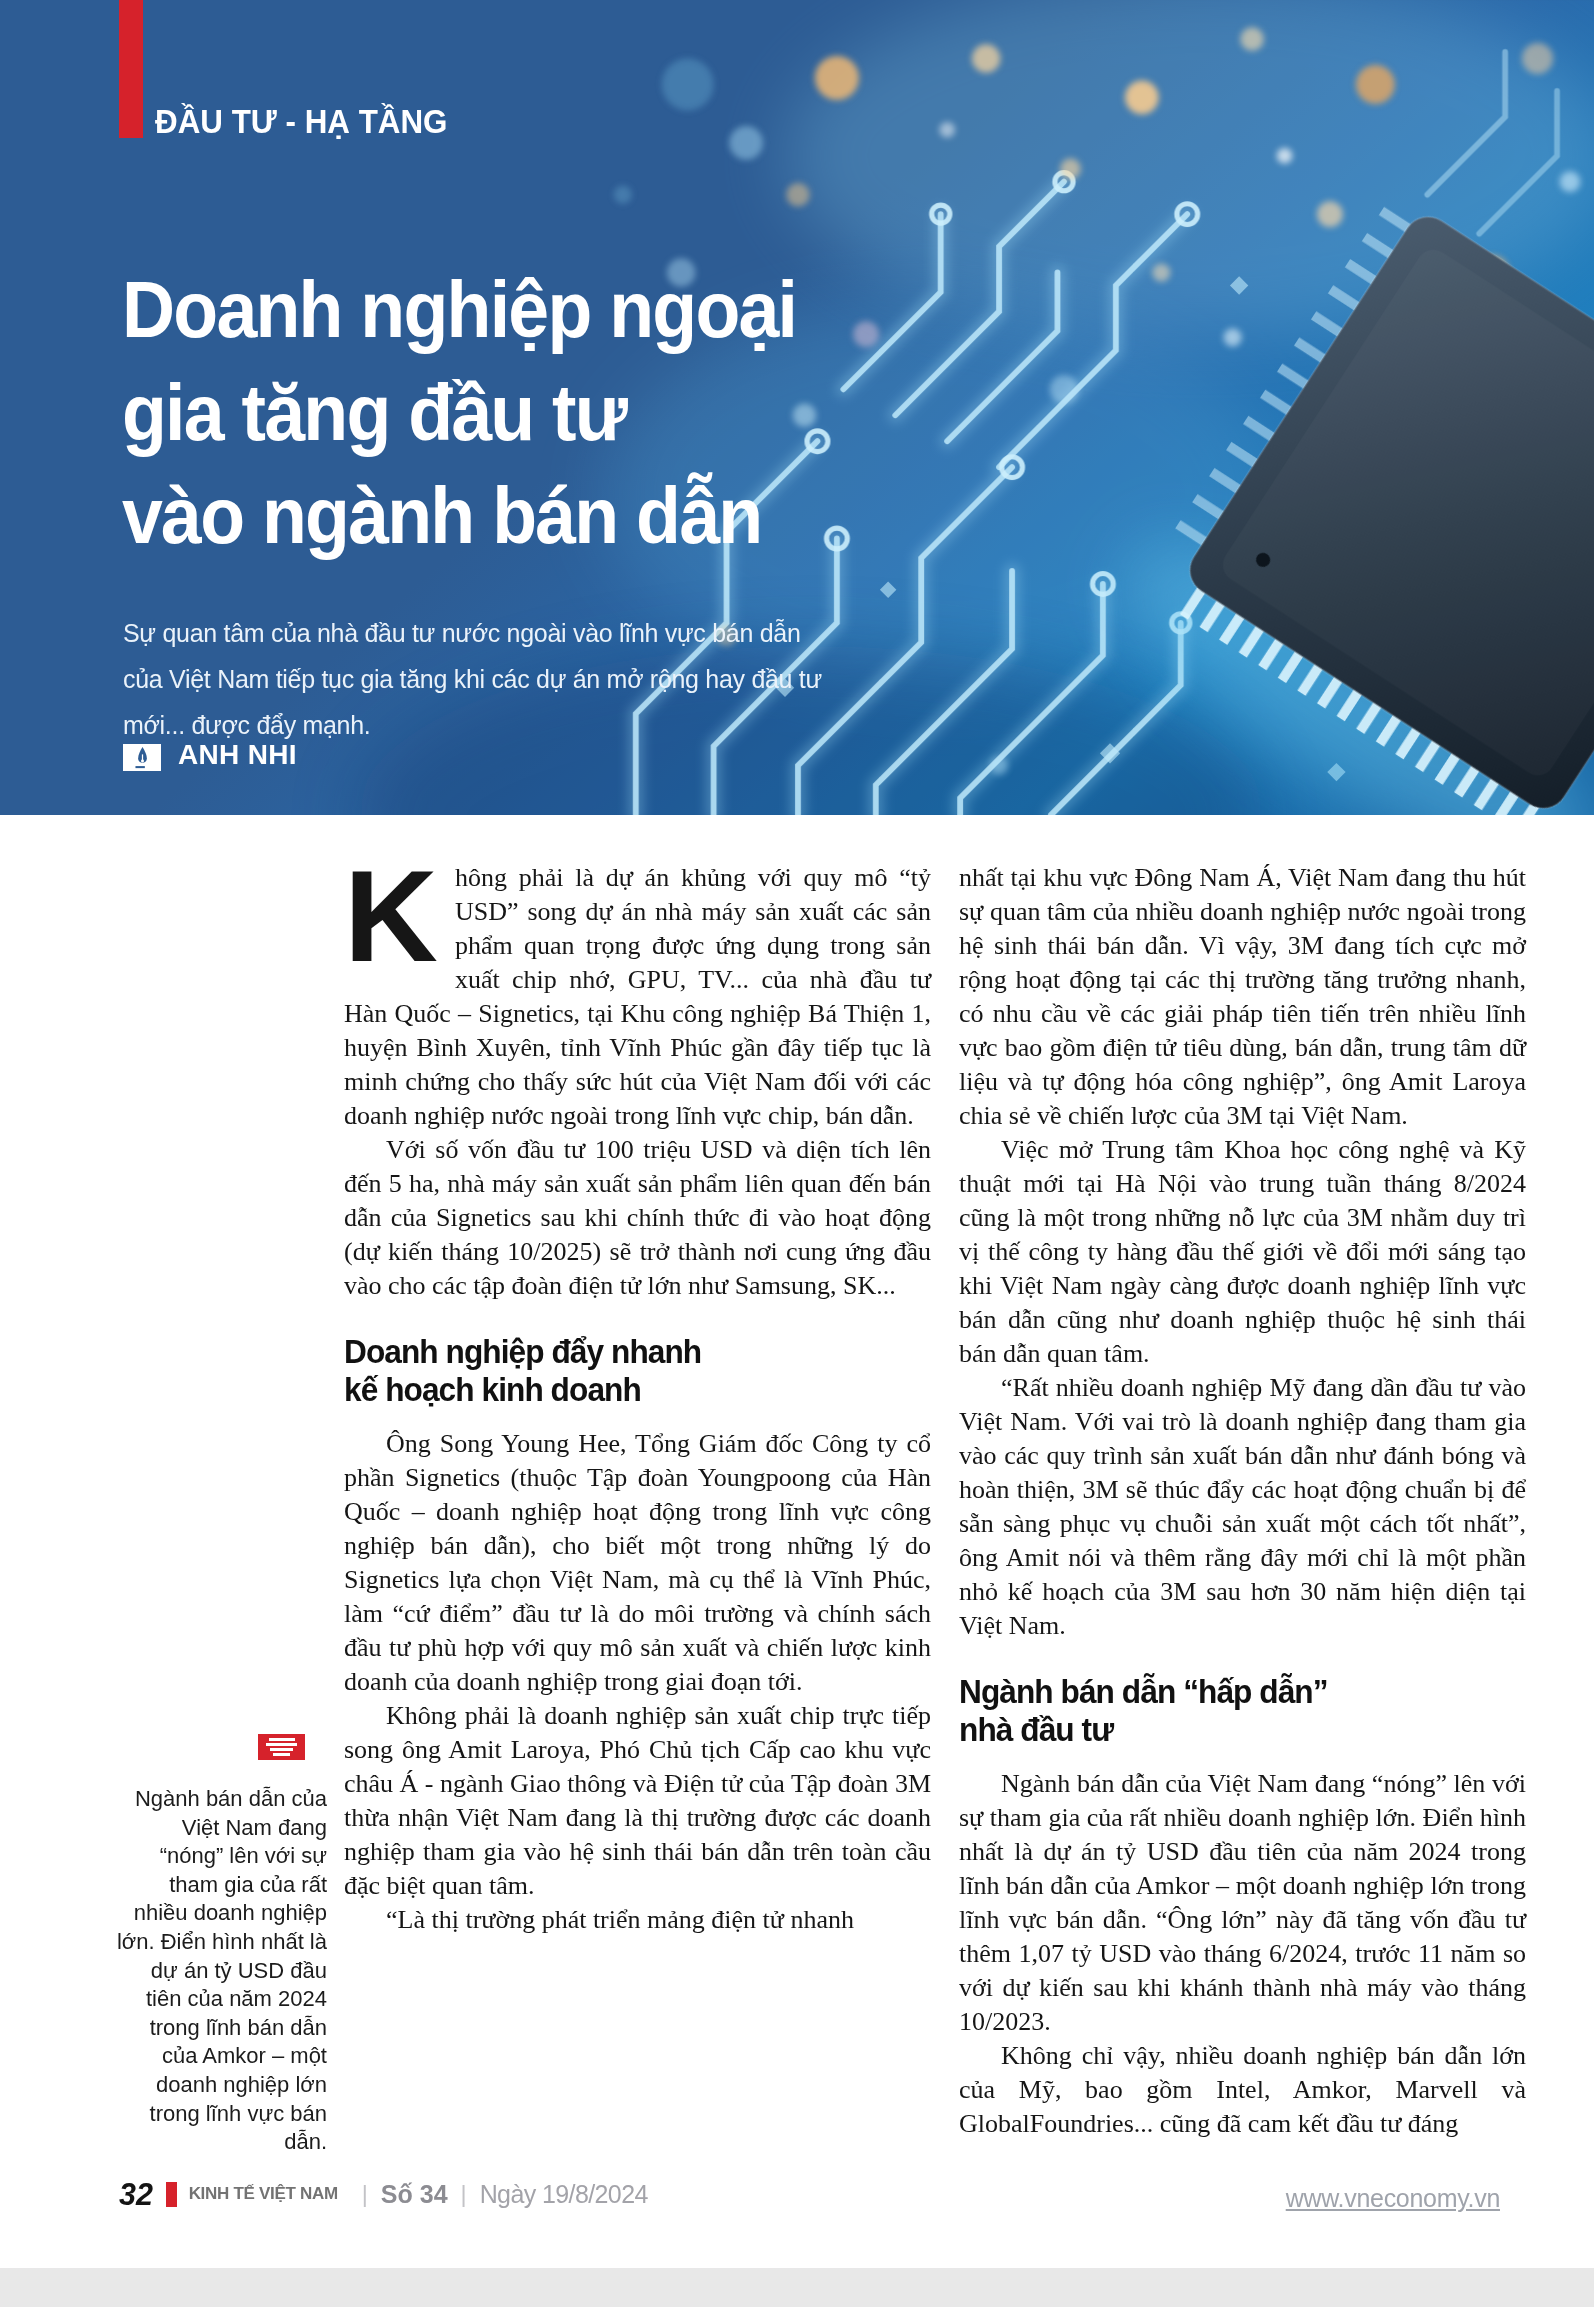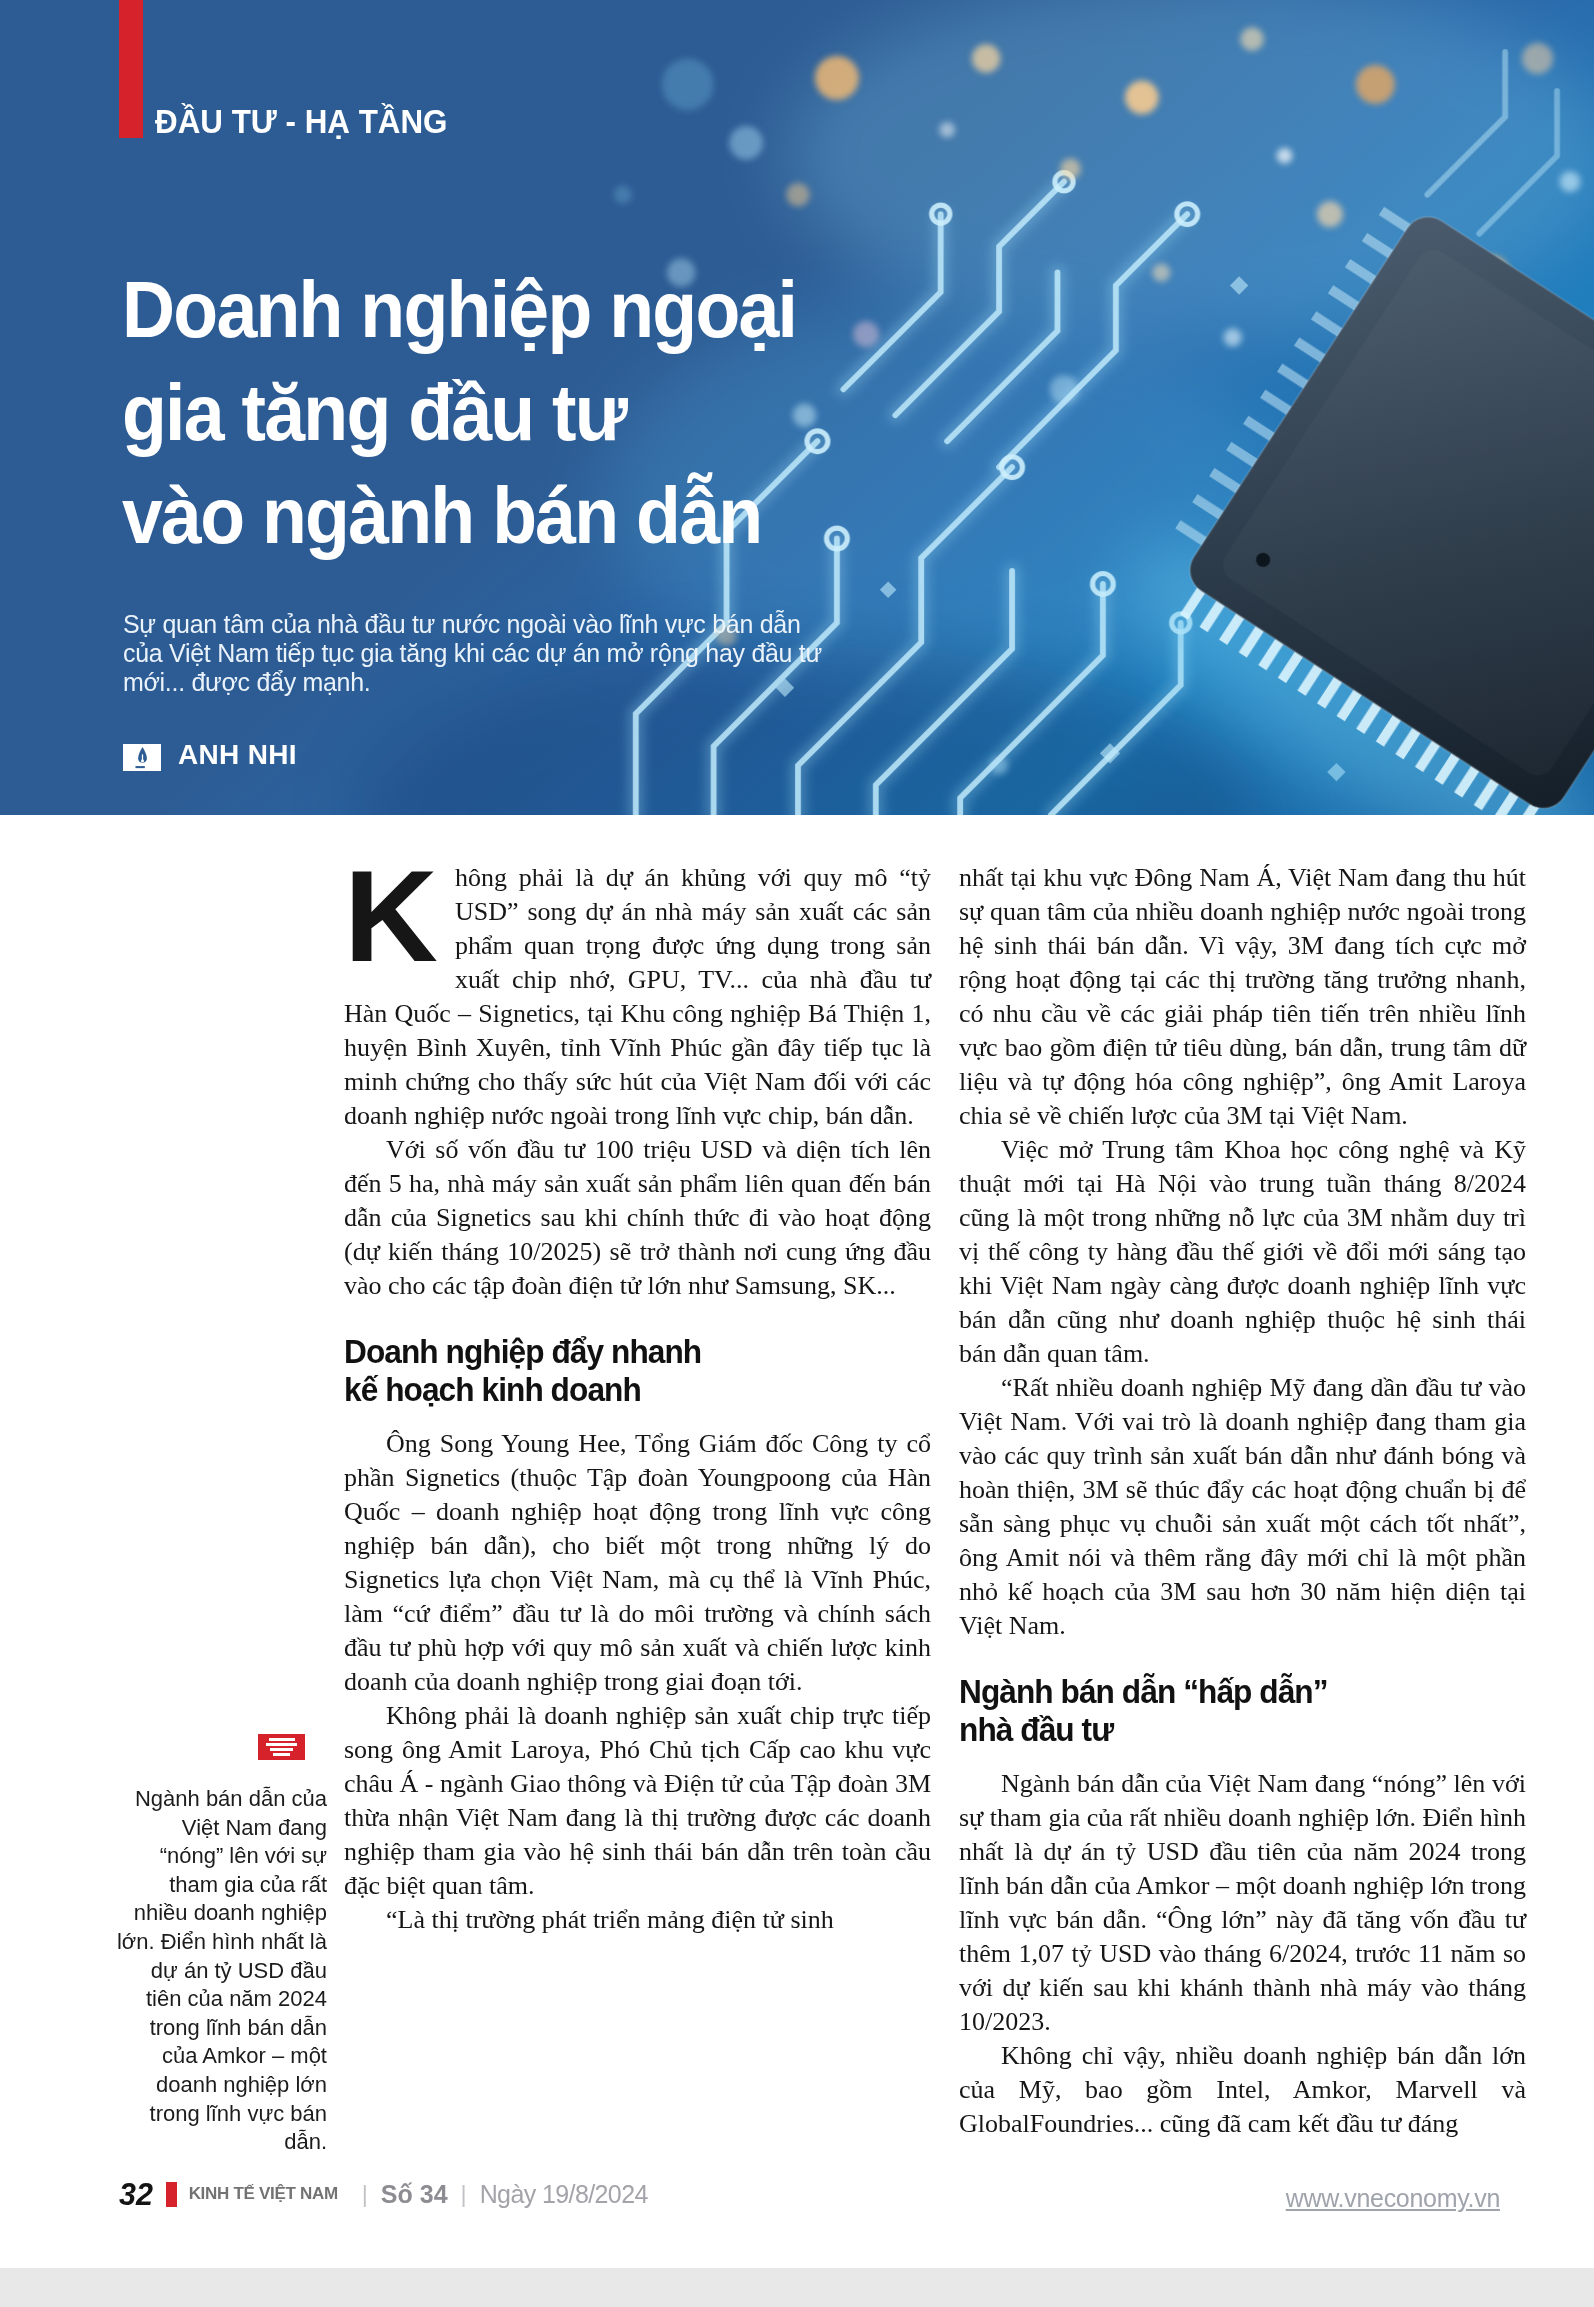--- a/index.html
+++ b/index.html
@@ -13,21 +13,21 @@
   .kicker{position:absolute;left:155px;top:103px;color:#ffffff;
           font-family:"Liberation Sans",sans-serif;font-weight:bold;font-size:33px;
           transform:scaleX(.95);transform-origin:left;letter-spacing:0px;white-space:nowrap;}
   .headline{position:absolute;left:122px;top:258px;color:#ffffff;
             font-family:"Liberation Sans",sans-serif;font-weight:bold;
             font-size:79px;line-height:103px;letter-spacing:-1.9px;
             transform:scaleX(.93);transform-origin:left;white-space:nowrap;}
   .headline .hl-line{display:block;}
   .subtitle{position:absolute;left:123px;top:610px;width:714px;color:#eaf2fa;
             font-family:"Liberation Sans",sans-serif;font-weight:normal;
-            font-size:25px;line-height:29px;letter-spacing:-0.3px;}
+            font-size:25px;line-height:46px;letter-spacing:-0.3px;}
   .byline{position:absolute;left:123px;top:739px;display:flex;align-items:flex-end;gap:17px;}
   .byline-iconbox{width:38px;height:27px;background:#ffffff;display:flex;align-items:center;justify-content:center;}
   .byline-name{color:#ffffff;font-family:"Liberation Sans",sans-serif;font-weight:bold;
                font-size:28px;letter-spacing:0.3px;white-space:nowrap;}
 
   
   .col{position:absolute;top:861px;color:#161616;font-size:26px;line-height:34px;
        text-align:justify;}
   .col-1{left:344px;width:587px;}
   .col-2{left:959px;width:567px;}
@@ -250,21 +250,21 @@
     <p>
       <span class="dropcap">K</span><span>hông phải là dự án khủng với quy mô “tỷ USD” song dự án nhà máy sản xuất các sản phẩm quan trọng được ứng dụng trong sản xuất chip nhớ, GPU, TV... của nhà đầu tư Hàn Quốc – Signetics, tại Khu công nghiệp Bá Thiện 1, huyện Bình Xuyên, tỉnh Vĩnh Phúc gần đây tiếp tục là minh chứng cho thấy sức hút của Việt Nam đối với các doanh nghiệp nước ngoài trong lĩnh vực chip, bán dẫn.</span>
     </p>
     <p class="indent">Với số vốn đầu tư 100 triệu USD và diện tích lên đến 5 ha, nhà máy sản xuất sản phẩm liên quan đến bán dẫn của Signetics sau khi chính thức đi vào hoạt động (dự kiến tháng 10/2025) sẽ trở thành nơi cung ứng đầu vào cho các tập đoàn điện tử lớn như Samsung, SK...</p>
     <h2 class="section-heading">
       <span class="sh-line">Doanh nghiệp đẩy nhanh</span>
       <span class="sh-line">kế hoạch kinh doanh</span>
     </h2>
     <p class="indent">Ông Song Young Hee, Tổng Giám đốc Công ty cổ phần Signetics (thuộc Tập đoàn Youngpoong của Hàn Quốc – doanh nghiệp hoạt động trong lĩnh vực công nghiệp bán dẫn), cho biết một trong những lý do Signetics lựa chọn Việt Nam, mà cụ thể là Vĩnh Phúc, làm “cứ điểm” đầu tư là do môi trường và chính sách đầu tư phù hợp với quy mô sản xuất và chiến lược kinh doanh của doanh nghiệp trong giai đoạn tới.</p>
     <p class="indent">Không phải là doanh nghiệp sản xuất chip trực tiếp song ông Amit Laroya, Phó Chủ tịch Cấp cao khu vực châu Á - ngành Giao thông và Điện tử của Tập đoàn 3M thừa nhận Việt Nam đang là thị trường được các doanh nghiệp tham gia vào hệ sinh thái bán dẫn trên toàn cầu đặc biệt quan tâm.</p>
-    <p class="indent">“Là thị trường phát triển mảng điện tử sinh</p>
+    <p class="indent">“Là thị trường phát triển mảng điện tử nhanh</p>
   </div>
 
   <div class="col col-2">
     <p>nhất tại khu vực Đông Nam Á, Việt Nam đang thu hút sự quan tâm của nhiều doanh nghiệp nước ngoài trong hệ sinh thái bán dẫn. Vì vậy, 3M đang tích cực mở rộng hoạt động tại các thị trường tăng trưởng nhanh, có nhu cầu về các giải pháp tiên tiến trên nhiều lĩnh vực bao gồm điện tử tiêu dùng, bán dẫn, trung tâm dữ liệu và tự động hóa công nghiệp”, ông Amit Laroya chia sẻ về chiến lược của 3M tại Việt Nam.</p>
     <p class="indent">Việc mở Trung tâm Khoa học công nghệ và Kỹ thuật mới tại Hà Nội vào trung tuần tháng 8/2024 cũng là một trong những nỗ lực của 3M nhằm duy trì vị thế công ty hàng đầu thế giới về đổi mới sáng tạo khi Việt Nam ngày càng được doanh nghiệp lĩnh vực bán dẫn cũng như doanh nghiệp thuộc hệ sinh thái bán dẫn quan tâm.</p>
     <p class="indent">“Rất nhiều doanh nghiệp Mỹ đang dần đầu tư vào Việt Nam. Với vai trò là doanh nghiệp đang tham gia vào các quy trình sản xuất bán dẫn như đánh bóng và hoàn thiện, 3M sẽ thúc đẩy các hoạt động chuẩn bị để sẵn sàng phục vụ chuỗi sản xuất một cách tốt nhất”, ông Amit nói và thêm rằng đây mới chỉ là một phần nhỏ kế hoạch của 3M sau hơn 30 năm hiện diện tại Việt Nam.</p>
     <h2 class="section-heading">
       <span class="sh-line">Ngành bán dẫn “hấp dẫn”</span>
       <span class="sh-line">nhà đầu tư</span>
     </h2>

